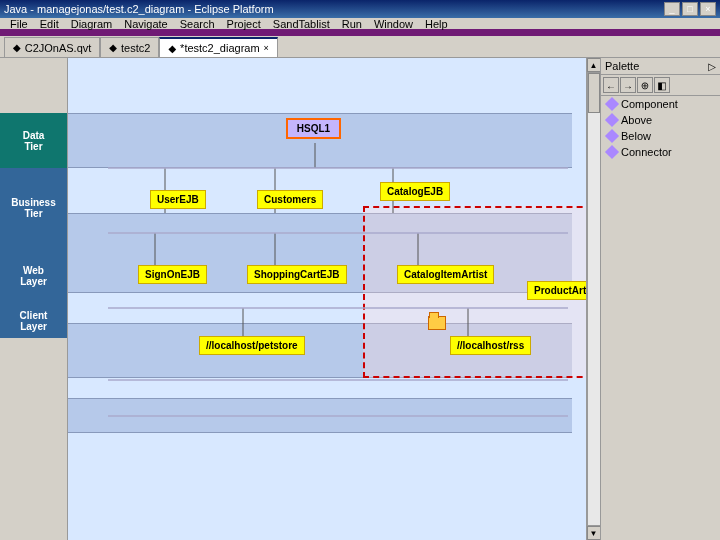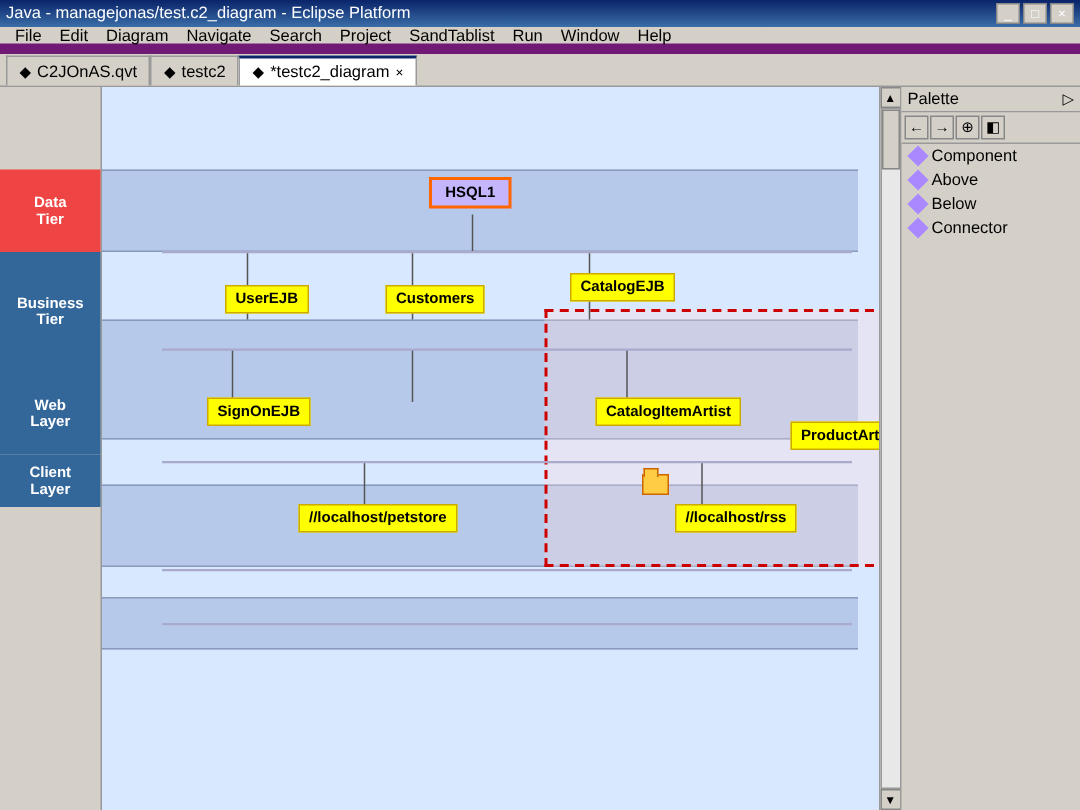--- a/index.html
+++ b/index.html
@@ -188,21 +188,21 @@
       justify-content: center;
       text-align: center;
       color: white;
       font-weight: bold;
       font-size: 10px;
       padding: 2px;
       cursor: default;
     }
 
     .label-spacer { background: transparent; }
-    .label-data { background: #ef4444; }
+    .label-data { background: #0f766e; }
     .label-business { background: #336699; }
     .label-web { background: #336699; }
     .label-client { background: #336699; }
 
     
     .canvas-area {
       flex: 1;
       position: relative;
       background: #d8e8ff;
       overflow: hidden;
@@ -342,20 +342,21 @@
       <div class="box box-hsql" style="left: 218px; top: 60px; min-width: 55px;">HSQL1</div>
 
       <div class="box box-yellow" style="left: 58px; top: 132px;">UserEJB</div>
 
       <div class="box box-yellow" style="left: 165px; top: 132px;">Customers</div>
 
       <div class="box box-yellow" style="left: 288px; top: 124px; text-align: right;">CatalogEJB</div>
 
       <div class="box box-yellow" style="left: 46px; top: 207px;">SignOnEJB</div>
 
+      <div class="box box-yellow" style="left: 155px; top: 207px;">ShoppingCartEJB</div>
 
       <div class="box box-yellow" style="left: 305px; top: 207px;">CatalogItemArtist</div>
 
       <div class="box box-yellow" style="left: 435px; top: 223px;">ProductArtist</div>
 
       <div class="folder-icon" style="left: 360px; top: 258px;"></div>
 
       <div class="box box-yellow" style="left: 107px; top: 278px;">//localhost/petstore</div>
 
       <div class="box box-yellow" style="left: 358px; top: 278px;">//localhost/rss</div>

